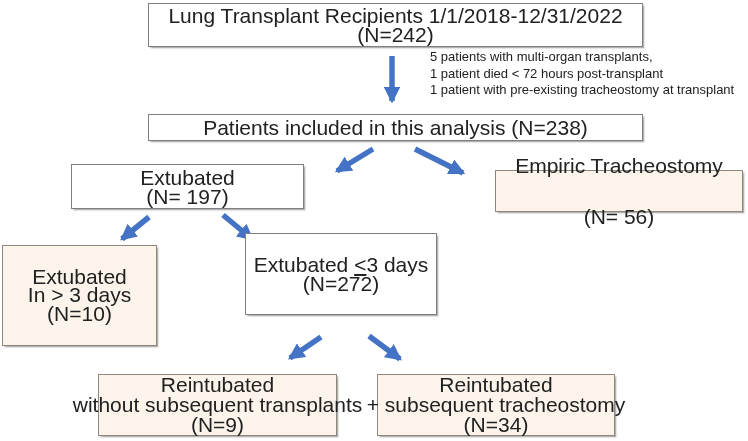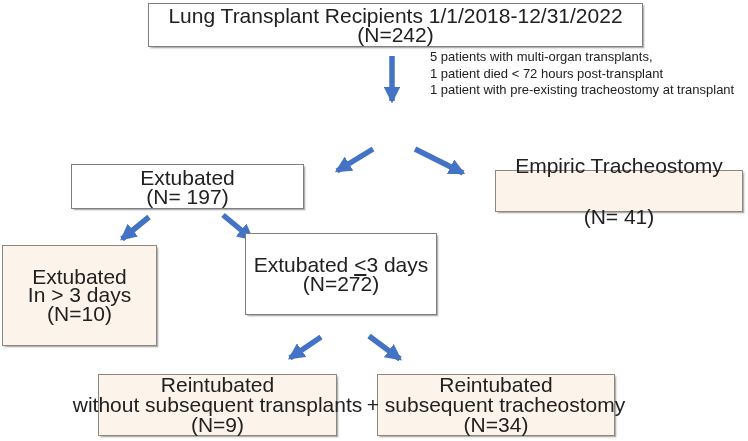--- a/index.html
+++ b/index.html
@@ -73,29 +73,32 @@
     <div class="bline">Lung Transplant Recipients 1/1/2018-12/31/2022</div>
     <div class="bline">(N=242)</div>
   </div>
 
   <div class="note">
     <div class="bline">5 patients with multi-organ transplants,</div>
     <div class="bline">1 patient died &lt; 72 hours post-transplant</div>
     <div class="bline">1 patient with pre-existing tracheostomy at transplant</div>
   </div>
 
+  <div class="box" style="left:148px; top:114px; width:495px; height:27px;">
+    <div class="bline">Patients included in this analysis (N=238)</div>
+  </div>
 
   <div class="box" style="left:71px; top:164px; width:233px; height:45px;">
     <div class="bline">Extubated</div>
     <div class="bline">(N= 197)</div>
   </div>
 
   <div class="box cream" style="left:495px; top:170px; width:248px; height:42px;gap:32px;">
     <div class="bline">Empiric Tracheostomy</div>
-    <div class="bline">(N= 41)</div>
+    <div class="bline">(N= 56)</div>
   </div>
 
   <div class="box cream tall-lines" style="left:2px; top:245px; width:155px; height:101px;">
     <div class="bline">Extubated</div>
     <div class="bline">In &gt; 3 days</div>
     <div class="bline">(N=10)</div>
   </div>
 
   <div class="box" style="left:245px; top:233px; width:192px; height:82px;">
     <div class="bline"><span>Extubated </span><span class="le-symbol">&lt;</span><span>3 days</span></div>

